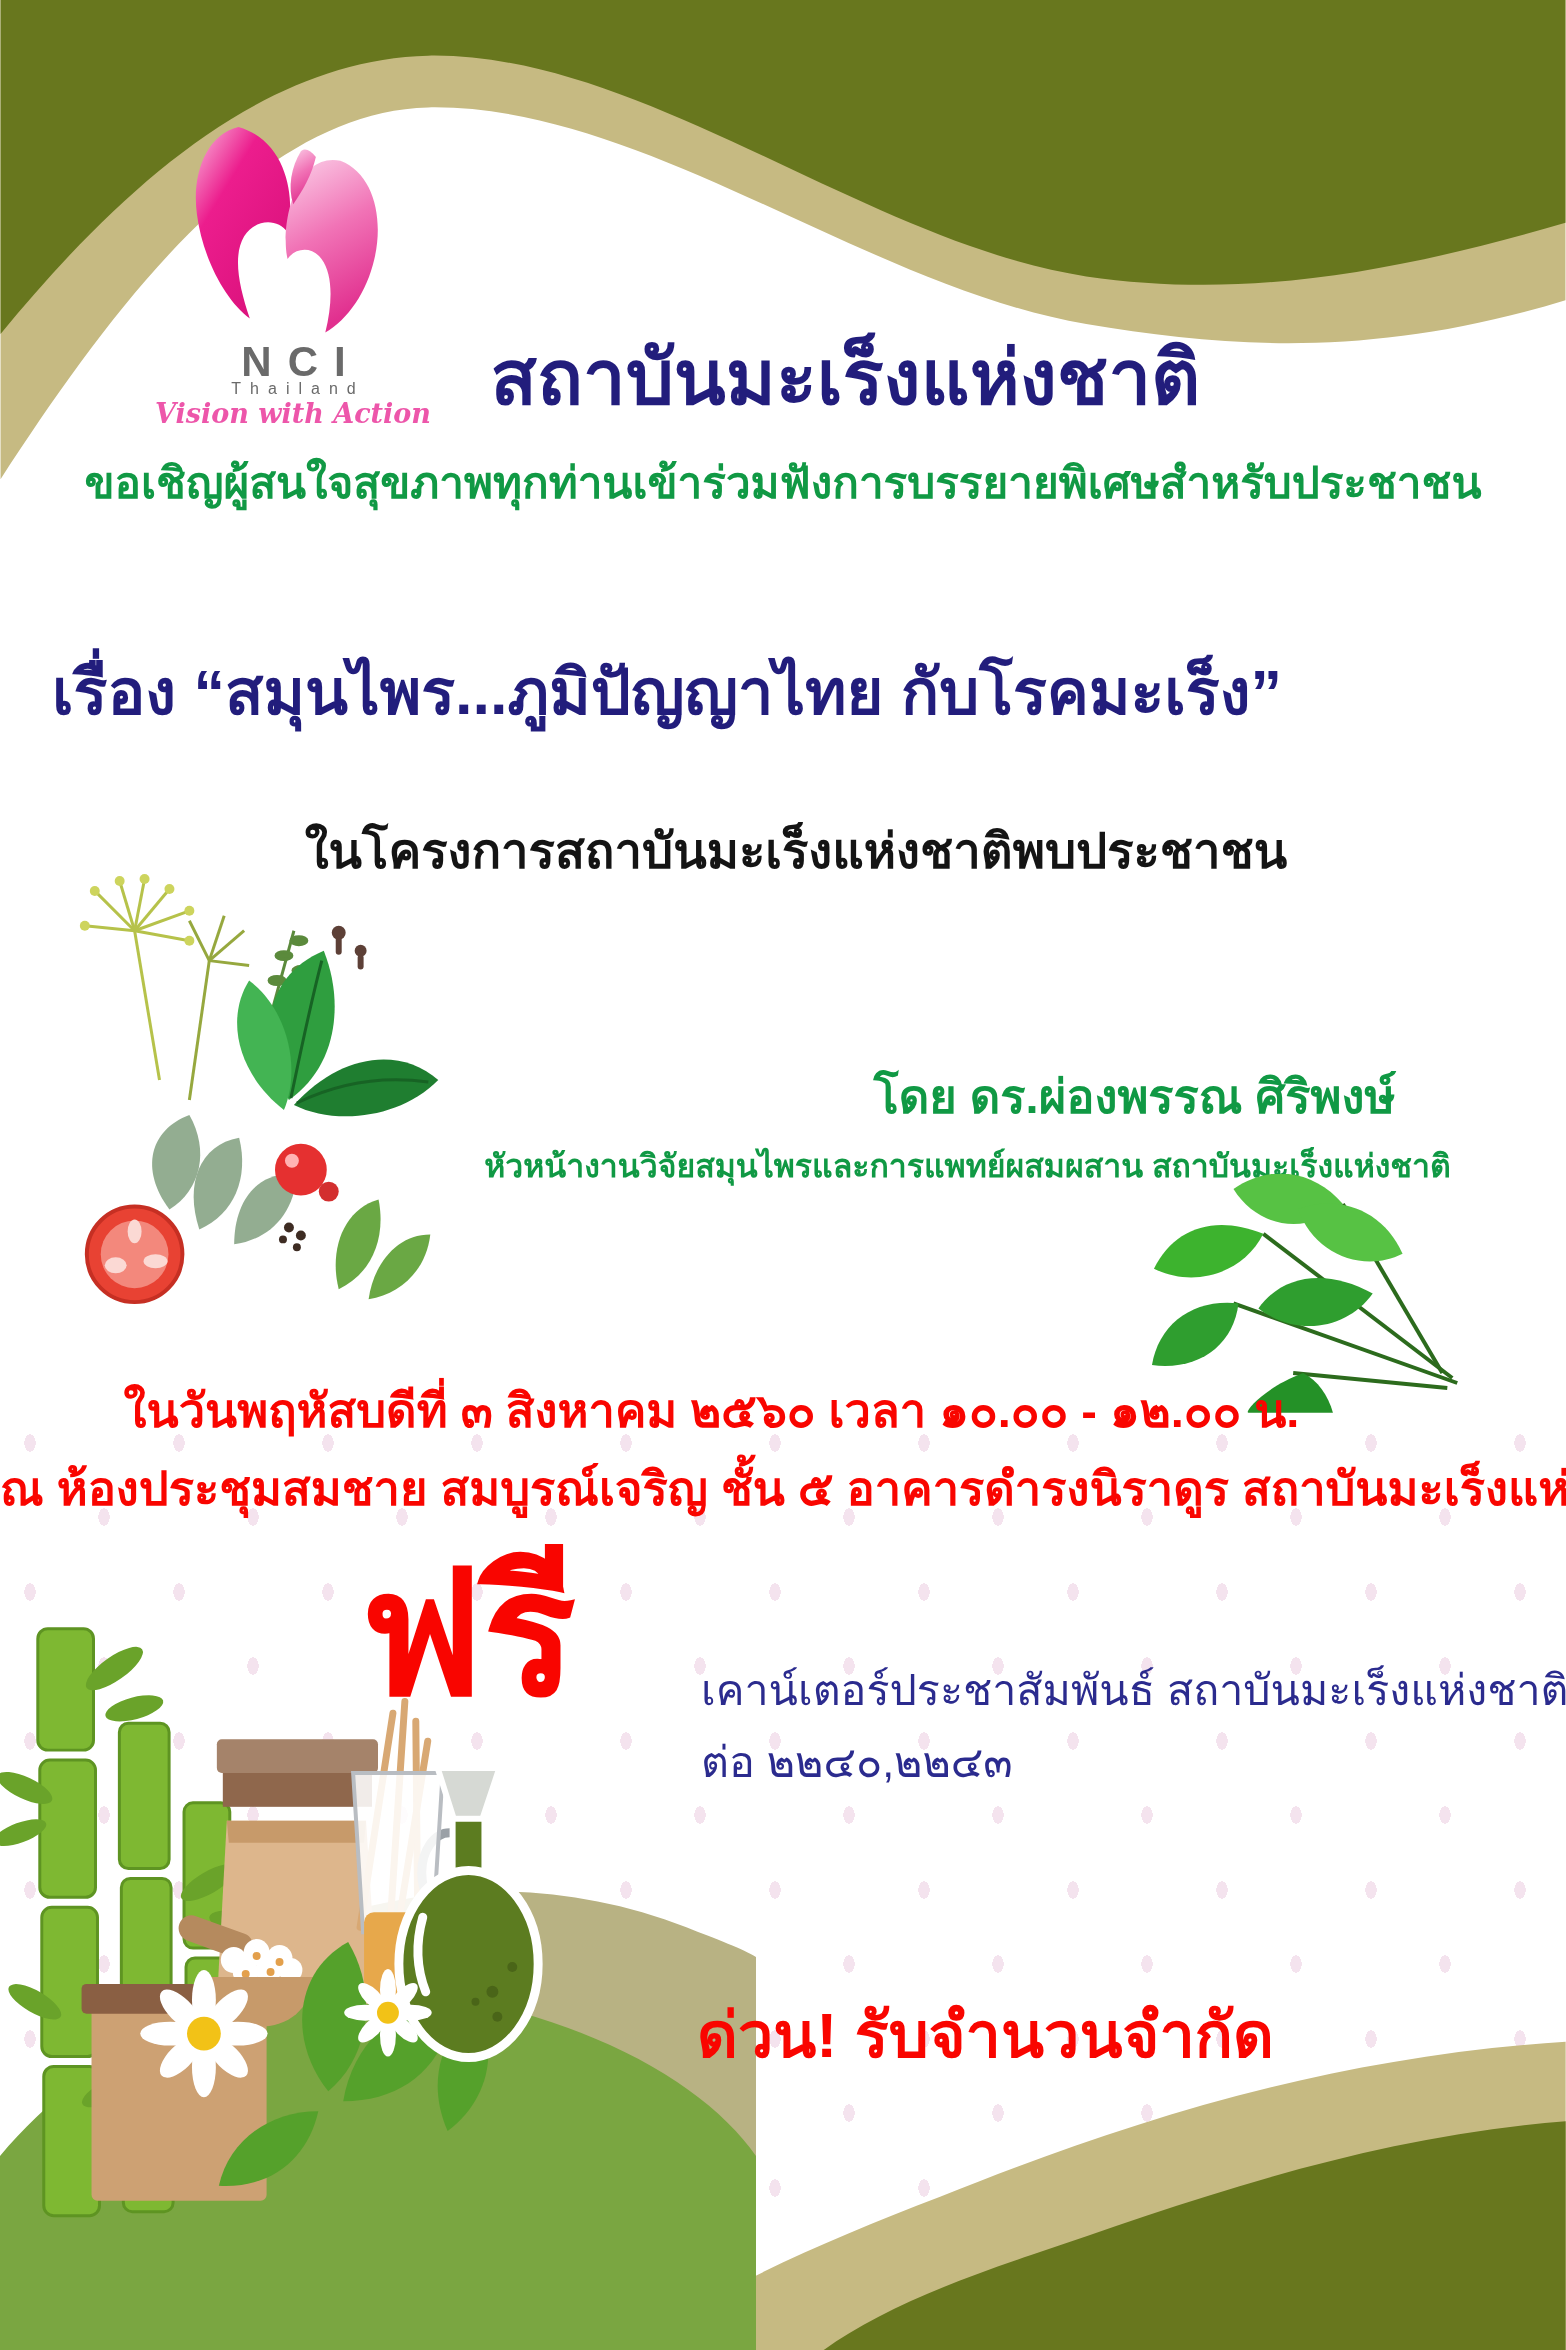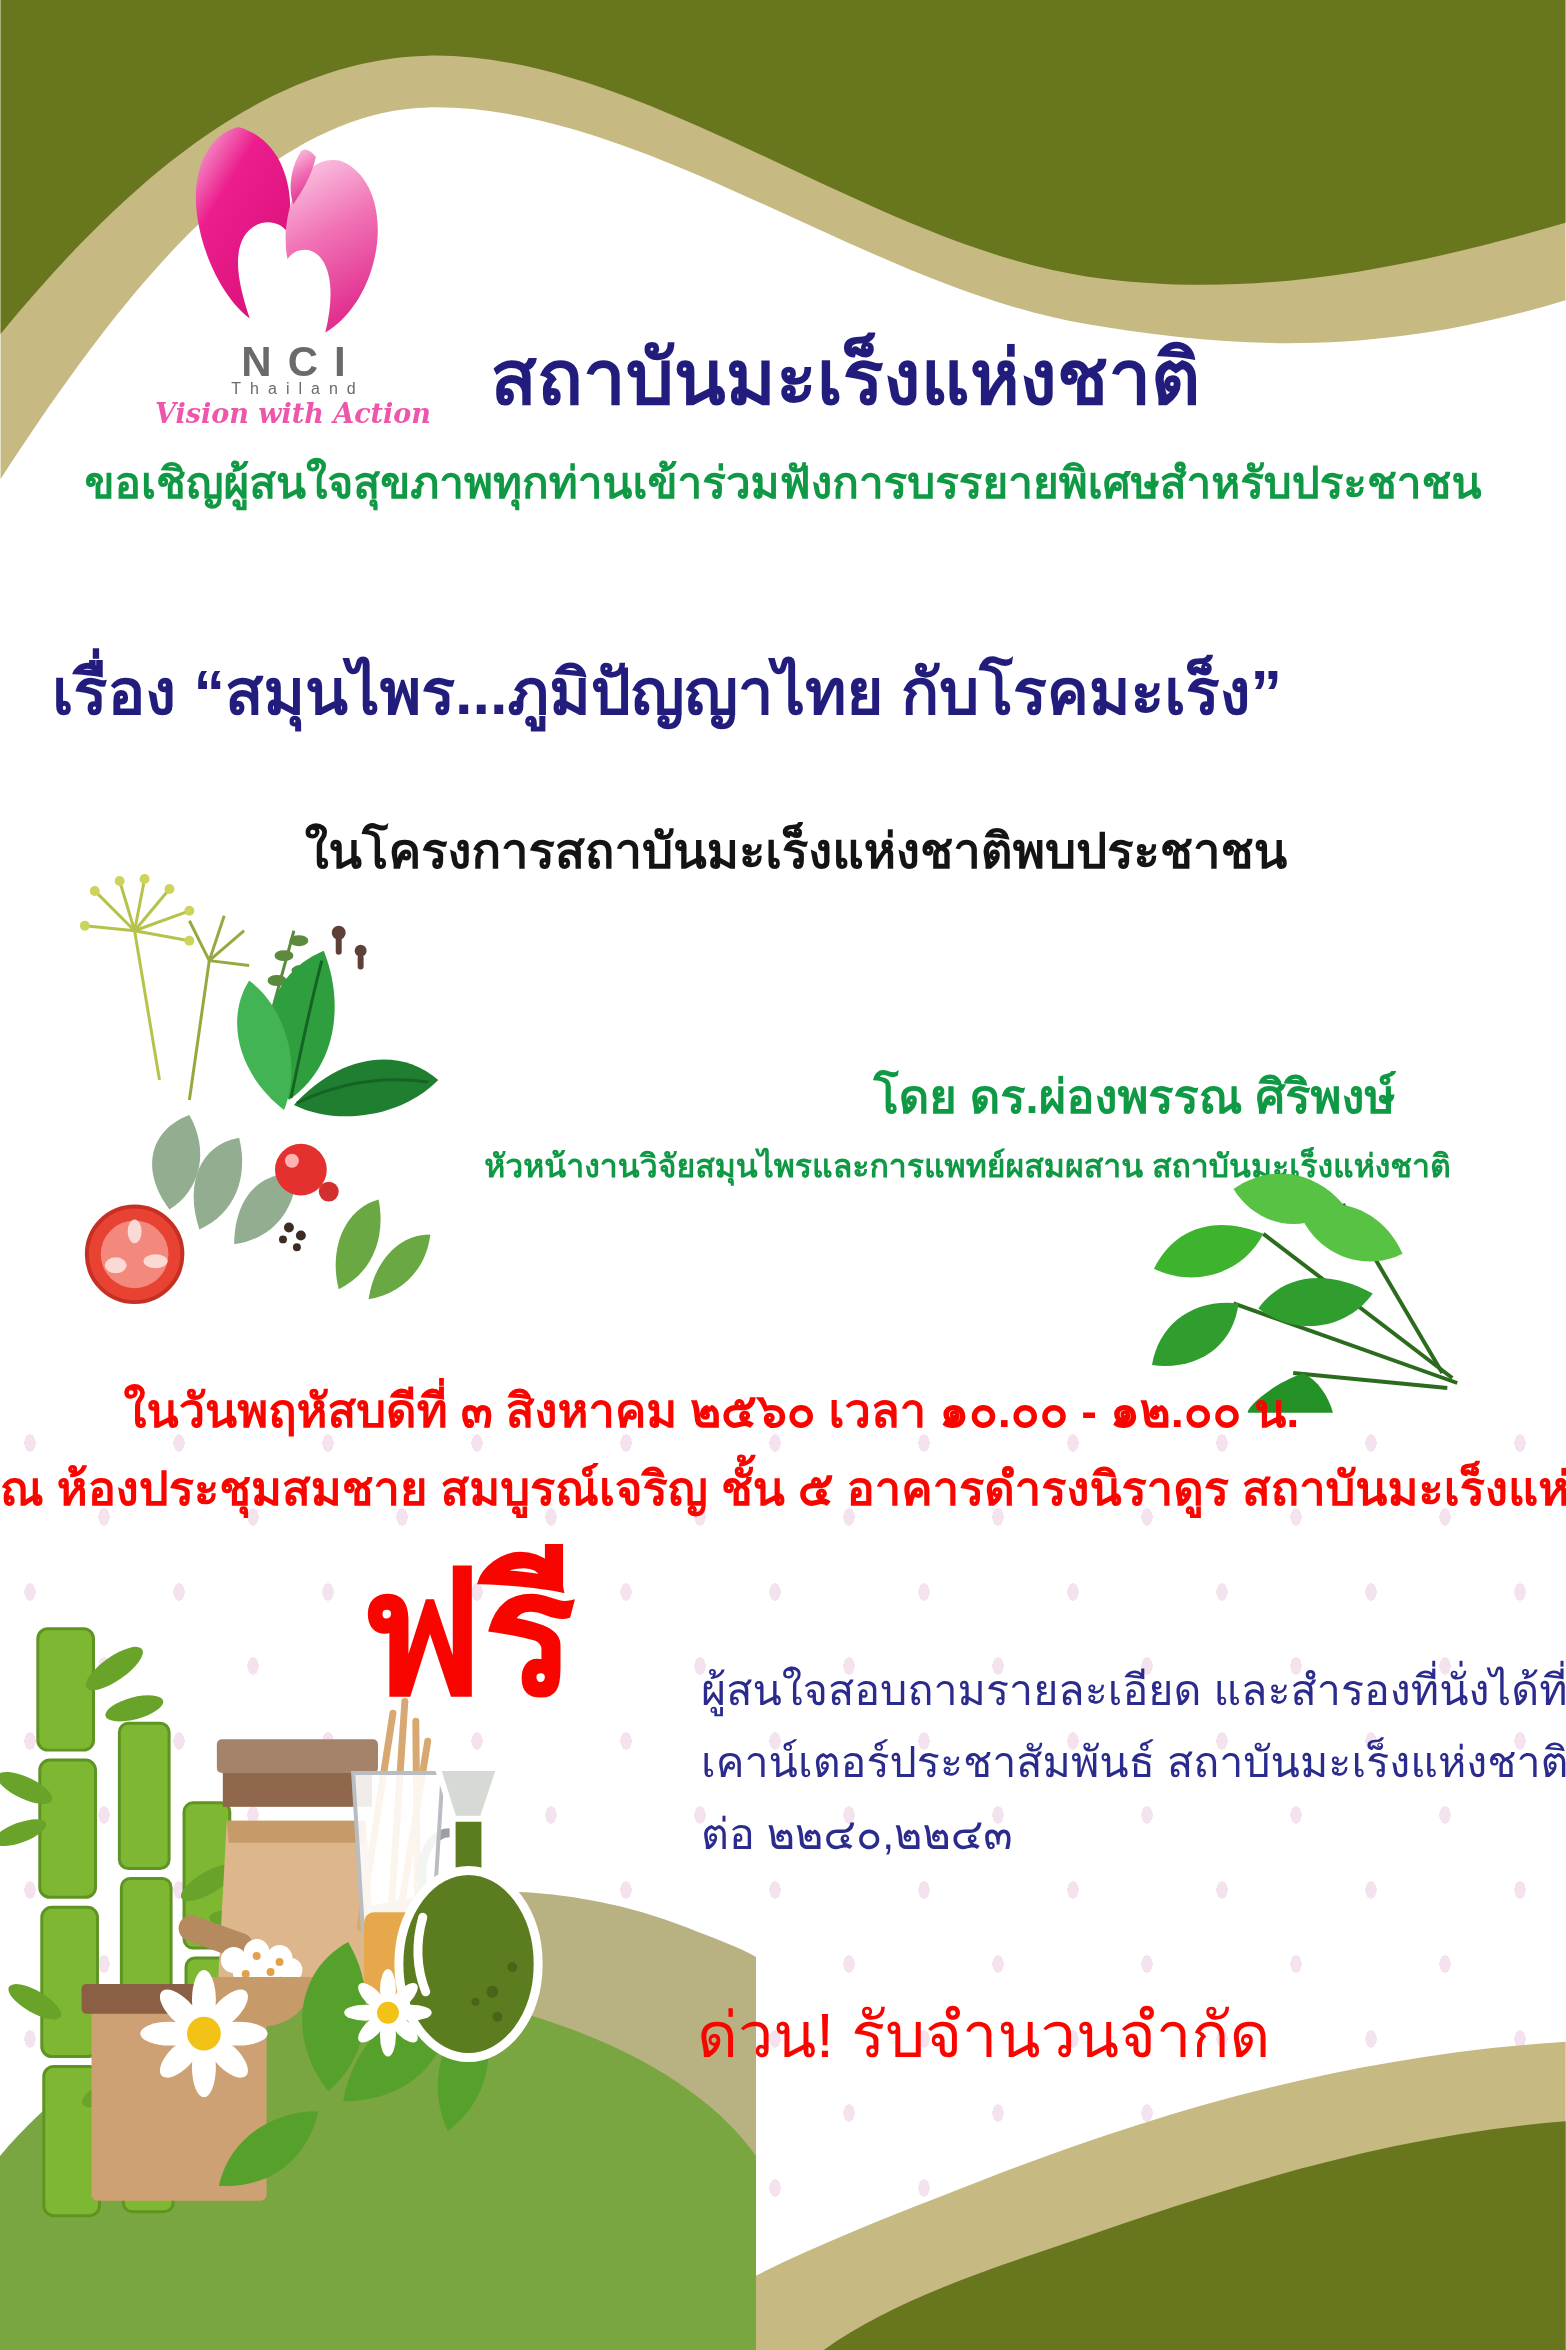--- a/index.html
+++ b/index.html
@@ -22,21 +22,21 @@
 
   .t-title{color:#221d7c;font-weight:bold;font-size:76px;line-height:1.15;}
   .t-invite{color:#109944;font-weight:bold;font-size:44px;line-height:1.3;}
   .t-topic{color:#221d7c;font-weight:bold;font-size:63px;line-height:1.2;}
   .t-program{color:#141414;font-weight:bold;font-size:49px;line-height:1.2;}
   .t-by{color:#109944;font-weight:bold;font-size:47px;line-height:1.2;}
   .t-pos{color:#109944;font-weight:bold;font-size:32px;line-height:1.25;}
   .t-red{color:#f90500;font-weight:bold;font-size:47px;line-height:1.35;}
   .t-free{color:#f90500;font-weight:bold;font-size:174px;line-height:1;}
   .t-contact{color:#2b2b8e;font-size:43px;line-height:72px;}
-  .t-urgent{color:#f90500;font-weight:normal;font-size:63px;line-height:1.2;}
+  .t-urgent{color:#f90500;font-weight:bold;font-size:63px;line-height:1.2;}
 
   .logo-nci{color:#6a6a6a;font-weight:bold;font-size:42px;letter-spacing:16px;text-indent:16px;}
   .logo-th{color:#6a6a6a;font-size:16px;letter-spacing:9px;text-indent:9px;}
   .logo-tag{color:#ed56aa;font-style:italic;font-weight:bold;font-size:27px;
             font-family:"DejaVu Serif","Liberation Serif",serif;}
 </style>
 </head>
 <body>
 
 <div class="poster">
@@ -288,21 +288,20 @@
       <ellipse cx="406" cy="425" rx="8" ry="18" transform="rotate(45 406 425)"></ellipse>
       <ellipse cx="374" cy="457" rx="8" ry="18" transform="rotate(45 374 457)"></ellipse>
       <ellipse cx="406" cy="457" rx="8" ry="18" transform="rotate(-45 406 457)"></ellipse>
     </g>
     <circle cx="390" cy="441" r="11" fill="#f2c217"></circle>
   </svg>
 
   <div class="abs ctr t-free" style="left:284px;top:1547px;width:368px;">ฟรี</div>
 
   <div class="abs" style="left:701px;top:1654px;width:796px;">
-    <div class="t-contact nowrap">ผู้สนใจสอบถามรายละเอียด และสำรองที่นั่งได้ที่</div>
     <div class="t-contact nowrap">เคาน์เตอร์ประชาสัมพันธ์   สถาบันมะเร็งแห่งชาติ</div>
     <div class="t-contact nowrap">ต่อ ๒๒๔๐,๒๒๔๓</div>
   </div>
 
   <div class="abs t-urgent nowrap" style="left:697px;top:1998px;">ด่วน! รับจำนวนจำกัด</div>
 
 </div>
 
 
 </body></html>

